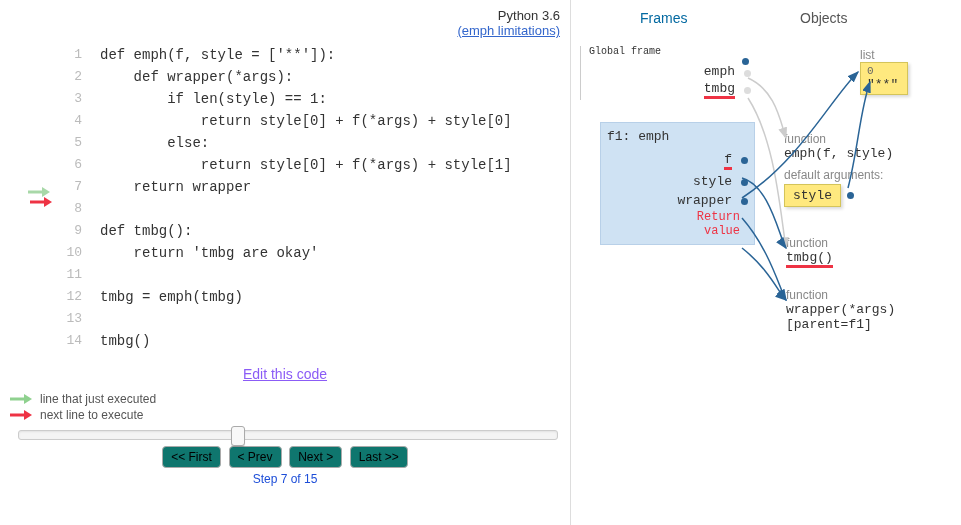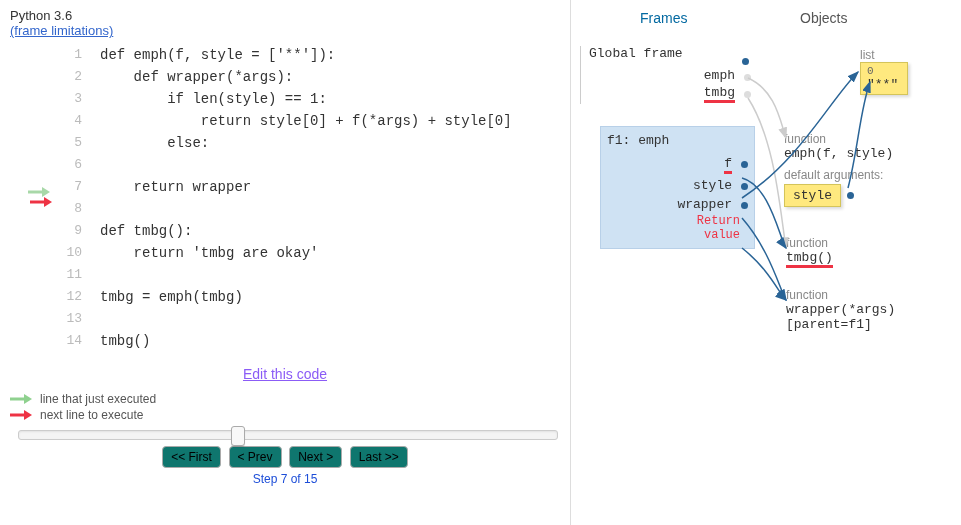--- a/index.html
+++ b/index.html
@@ -1,21 +1,21 @@
 <!DOCTYPE html>
 <html><head>
 <meta charset="utf-8">
 <style>
   * { box-sizing: border-box; margin: 0; padding: 0; }
   body { font-family: Verdana, Arial, sans-serif; font-size: 13px; color: #333; background: #fff; width: 961px; height: 525px; position: relative; }
   .container { display: flex; height: 100%; }
   .left-panel { width: 570px; padding: 8px 10px; position: relative; }
   .right-panel { flex: 1; padding: 10px 0 0 10px; position: relative; }
   .divider { width: 1px; background: #ddd; position: absolute; left: 570px; top: 0; bottom: 0; }
-  .py-header { text-align: left; font-size: 13px; color: #333; margin-bottom: 0; }
+  .py-header { text-align: right; font-size: 13px; color: #333; margin-bottom: 0; }
   .py-header a { color: #36c; text-decoration: underline; }
   .code-area { font-family: Consolas, "Courier New", monospace; font-size: 14px; line-height: 22px; margin-top: 6px; position: relative; }
   .code-line { display: flex; }
   .gutter { width: 90px; text-align: right; color: #bbb; padding-right: 18px; font-size: 13px; position: relative; }
   .code-text { white-space: pre; color: #333; text-align: center; }
   .arrow-green { position: absolute; left: 18px; width: 22px; height: 10px; }
   .arrow-red { position: absolute; left: 20px; width: 22px; height: 10px; }
   .edit-link { text-align: center; margin-top: 14px; }
   .edit-link a { color: #8b5cf6; text-decoration: underline; font-size: 14px; }
   .legend { margin-top: 10px; font-size: 12px; color: #555; }
@@ -26,21 +26,21 @@
   .slider-thumb { position: absolute; top: -5px; width: 14px; height: 20px; background: #f8f8f8; border: 1px solid #aaa; border-radius: 3px; box-shadow: 0 1px 1px rgba(0,0,0,0.15); }
   .controls { text-align: center; margin-top: 6px; }
   .controls button { font-size: 12px; padding: 3px 8px; margin: 0 2px; background: #0f766e; border: 1px solid #aaa; border-radius: 4px; cursor: pointer; }
   .step-label { text-align: center; font-size: 12px; color: #1d4ed8; margin-top: 4px; }
   
   .col-headers { display: flex; margin-left: 60px; }
   .col-headers .h1 { width: 140px; font-size: 14px; color: #0369a1; }
   .col-headers .h2 { font-size: 14px; color: #555; margin-left: 20px; }
   .frames-col { font-family: Consolas, "Courier New", monospace; font-size: 13px; position: absolute; left: 10px; top: 46px; }
   .global-frame { width: 175px; }
-  .frame-title { color: #333; font-size: 13px; margin-bottom: 6px; padding-left: 4px; }
+  .frame-title { color: #333; font-size: 10px; margin-bottom: 6px; padding-left: 4px; }
   .frame-box { border-left: 1px solid #ccc; padding-left: 4px; }
   .frame-row { text-align: right; padding: 1px 20px 1px 0; position: relative; }
   .frame-row .dot { position: absolute; right: 4px; top: 7px; width: 7px; height: 7px; border-radius: 50%; background: #ddd; }
   .underline-red { border-bottom: 3px solid #e34; padding-bottom: 0px; display: inline-block; }
   .f1-frame { margin-top: 22px; background: #cfe2f3; border: 1px solid #b8d0e8; width: 155px; margin-left: 20px; padding: 6px 0 6px 0; }
   .f1-title { padding-left: 6px; color: #333; font-size: 13px; }
   .f1-rows { margin-top: 6px; }
   .f1-row { text-align: right; padding: 2px 22px 2px 0; position: relative; }
   .f1-row .dot { position: absolute; right: 6px; top: 7px; width: 7px; height: 7px; border-radius: 50%; background: #2a6496; }
   .return-label { color: #e34; font-size: 12px; text-align: right; padding-right: 14px; line-height: 14px; }
@@ -58,21 +58,21 @@
   .func-wrapper { position: absolute; left: 6px; top: 248px; }
   svg.arrows-overlay { position: absolute; left: 0; top: 0; pointer-events: none; }
 </style>
 </head>
 <body>
 
 <div class="container">
   <div class="left-panel">
     <div class="py-header">
       <span>Python 3.6</span><br>
-      <a href="#">(frame limitations)</a>
+      <a href="#">(emph limitations)</a>
     </div>
     <div class="code-area">
       <div class="arrow-green" style="top:138px">
         <svg width="22" height="10">
             <line x1="0" y1="5" x2="14" y2="5" stroke="#a8d8a8" stroke-width="3"></line>
             <polygon points="14,0 22,5 14,10" fill="#a8d8a8"></polygon>
           </svg>
       </div>
       <div class="arrow-red" style="top:148px">
         <svg width="22" height="10">
@@ -95,20 +95,21 @@
       <div class="code-line">
           <div class="gutter">4</div>
           <div class="code-text">            return style[0] + f(*args) + style[0]</div>
         </div>
       <div class="code-line">
           <div class="gutter">5</div>
           <div class="code-text">        else:</div>
         </div>
       <div class="code-line">
           <div class="gutter">6</div>
+          <div class="code-text">            return style[0] + f(*args) + style[1]</div>
         </div>
       <div class="code-line">
           <div class="gutter">7</div>
           <div class="code-text">    return wrapper</div>
         </div>
       <div class="code-line">
           <div class="gutter">8</div>
           <div class="code-text"></div>
         </div>
       <div class="code-line">

